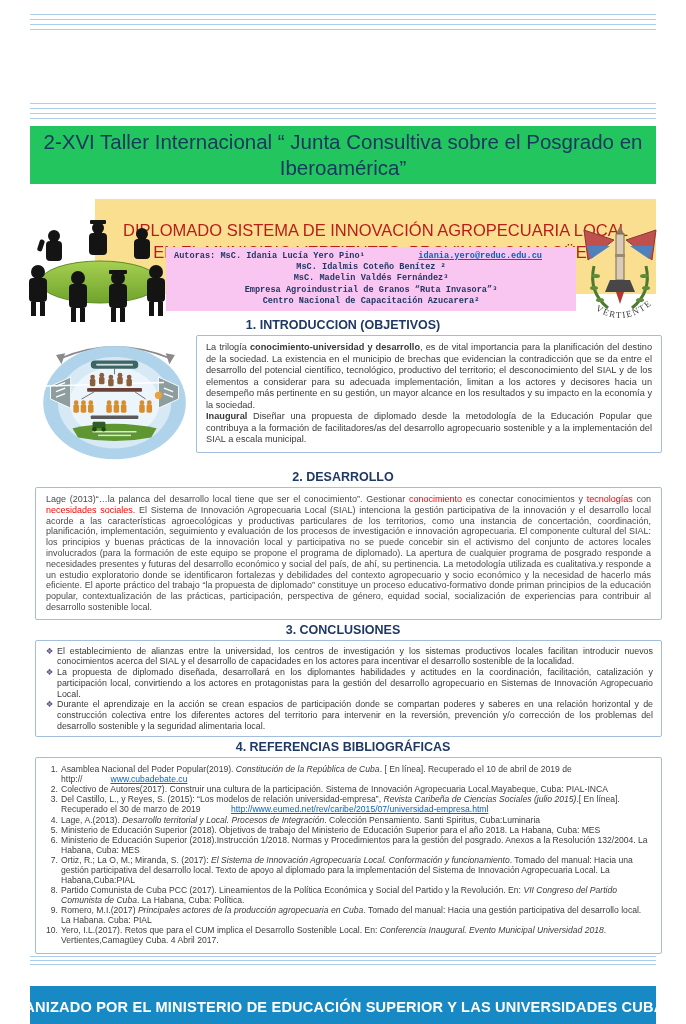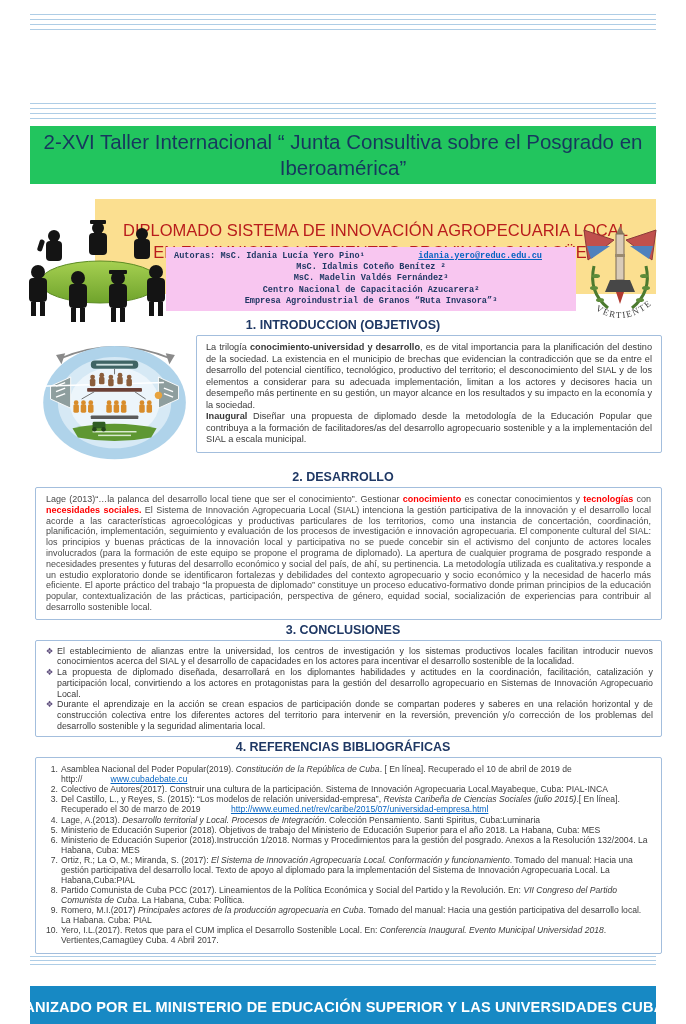--- a/index.html
+++ b/index.html
@@ -55,21 +55,21 @@
   .conc-bullet{flex:0 0 15px;text-align:center;color:#5b4a7a;font-size:8.5px;}
   .conc-text{flex:1;}
 
   .ref-box{margin:2px 24px 0 35px;padding:6px 8px 8px 6px;font-size:8.6px;line-height:1.17;
     color:#3d3d3d;}
   .ref-item{display:flex;}
   .ref-num{flex:0 0 16px;text-align:right;padding-right:3px;}
   .ref-text{flex:1;}
 
   .seg-b{font-weight:700;}
-  .seg-red{color:#ff0000;font-weight:700;margin-top:36px;}
+  .seg-red{color:#ff0000;font-weight:400;margin-top:36px;}
   .seg-i{font-style:italic;}
   .seg-link{color:#0563c1;text-decoration:underline;cursor:pointer;margin-left:28px;}
 
   
   .footer-bar{margin:18px 0 0 30px;width:626px;height:42px;background:#1789c4;
     display:flex;align-items:center;justify-content:center;}
   .footer-bar span{display:inline-block;color:#fff;font-weight:700;font-size:15.5px;
     transform:scaleX(.94);white-space:nowrap;letter-spacing:.2px;}
 </style>
 </head>
@@ -134,22 +134,22 @@
     </svg>
   </div>
 
   <div class="pink-box">
     <div class="pink-row1">
       <span>Autoras: MsC. Idania Lucía Yero Pino¹</span>
       <a class="email">idania.yero@reduc.edu.cu</a>
     </div>
     <div class="t-center">MsC. Idalmis Coteño Benítez ²</div>
     <div class="t-center">MsC. Madelin Valdés Fernández³</div>
+    <div class="t-center">Empresa Agroindustrial de Granos “Ruta Invasora”³</div>
     <div class="t-center">Centro Nacional de Capacitación Azucarera²</div>
-    <div class="t-center">Empresa Agroindustrial de Granos “Ruta Invasora”³</div>
   </div>
 
   <div class="crest-art">
     <svg width="84" height="108" viewBox="0 0 84 108">
       <polygon points="6,6 36,16 10,36" fill="#c0504d" stroke="#8b3a3a" stroke-width="1"></polygon>
       <polygon points="9,22 32,22 13,35" fill="#4f81bd"></polygon>
       <polygon points="78,6 48,16 74,36" fill="#c0504d" stroke="#8b3a3a" stroke-width="1"></polygon>
       <polygon points="75,22 52,22 71,35" fill="#4f81bd"></polygon>
       <path d="M16,42 Q10,68 30,84" fill="none" stroke="#4c7a2f" stroke-width="3"></path>
       <path d="M68,42 Q74,68 54,84" fill="none" stroke="#4c7a2f" stroke-width="3"></path>

